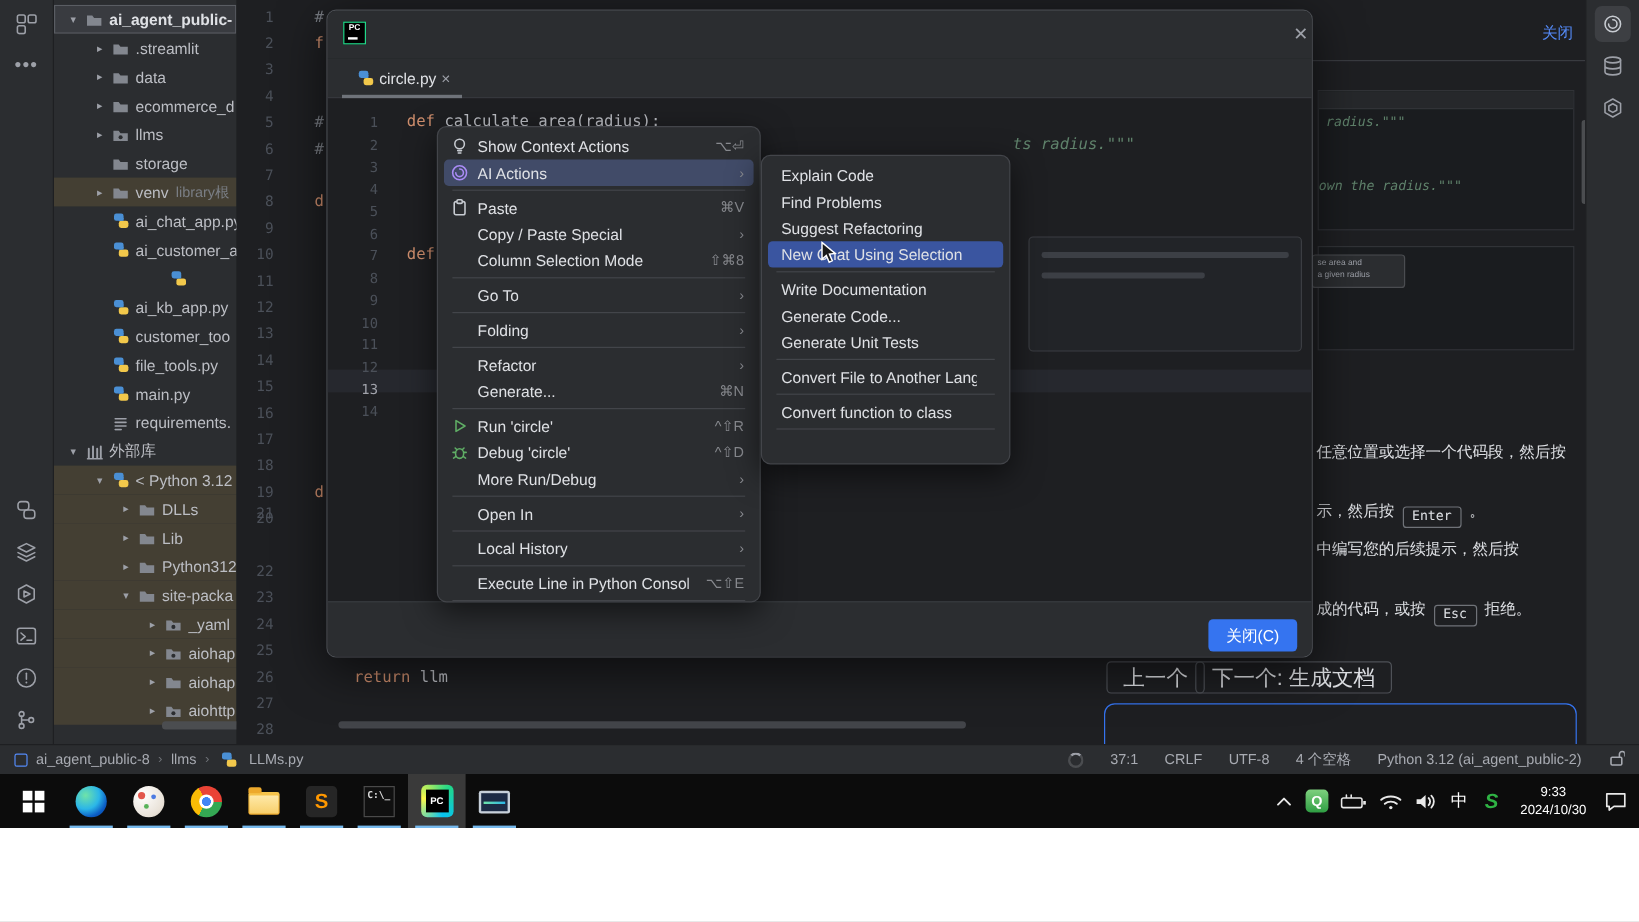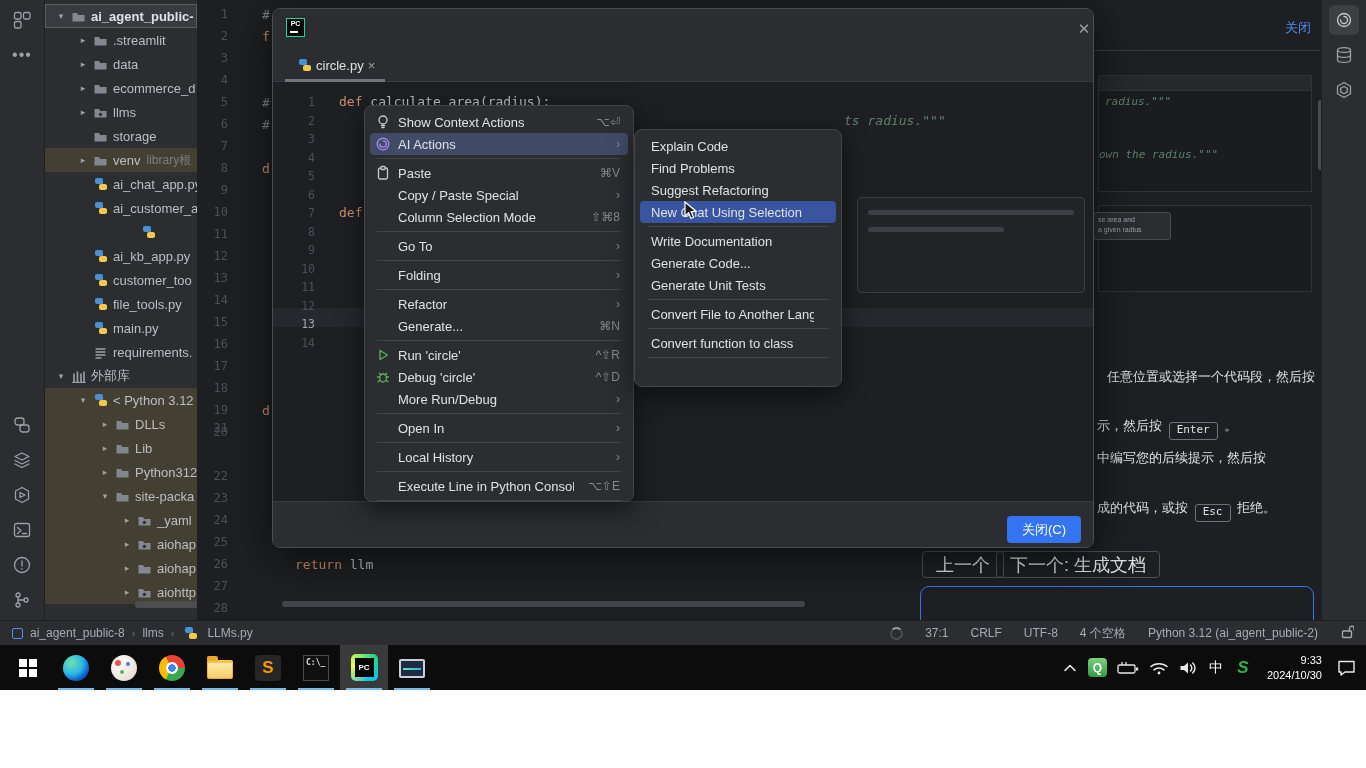--- a/index.html
+++ b/index.html
@@ -85,21 +85,21 @@
 .status-right{margin-left:auto;display:flex;align-items:center;gap:22px}
 .spinner{width:13px;height:13px;border:2px solid #4b4d50;border-top-color:#9da0a8;border-radius:50%}
 .proj-ico{width:11px;height:11px;border:1.5px solid #548af7;border-radius:2px}
 
 .taskbar{position:absolute;left:0;top:645px;width:1366px;height:45px;background:#0c0c0c;display:flex;align-items:center;padding-left:4px;z-index:5}
 .tapp{width:48px;height:45px;position:relative;display:flex;align-items:center;justify-content:center}
 .tapp.run::after{content:"";position:absolute;left:6px;right:6px;bottom:0;height:2px;background:#76b9ed}
 .tapp.active{background:#3a3a3a}
 .tray{margin-left:auto;display:flex;align-items:center;gap:9px;padding-right:10px}
 .tray-ico{display:flex;align-items:center;justify-content:center;min-width:18px;height:24px;color:#e8e8e8}
-.clock{color:#fff;font-size:11px;text-align:right;line-height:15px;margin:0 6px}
+.clock{color:#fff;font-size:11px;text-align:center;line-height:15px;margin:0 6px}
 
 .win-grid{display:grid;grid-template-columns:8px 8px;grid-template-rows:8px 8px;gap:2px}
 .win-grid b{background:#fff}
 .tb-edge{width:26px;height:26px;border-radius:50%;background:radial-gradient(circle at 32% 30%,#6fe3a8,#2bb6e8 45%,#0b5bc4 72%,#063d8c)}
 .tb-paint{width:26px;height:26px;border-radius:50%;background:radial-gradient(circle at 30% 30%,#fff,#e9e2d8 70%,#cfc6b8);position:relative}
 .tb-paint::before{content:"";position:absolute;left:4px;top:5px;width:6px;height:6px;border-radius:50%;background:#e2574c;box-shadow:10px 1px 0 -1px #4c7be2,4px 9px 0 -1px #58b35a}
 .tb-chrome{width:26px;height:26px;border-radius:50%;background:conic-gradient(from -30deg,#ea4335 0 120deg,#34a853 120deg 240deg,#fbbc05 240deg 360deg);position:relative}
 .tb-chrome::after{content:"";position:absolute;left:7px;top:7px;width:12px;height:12px;border-radius:50%;background:radial-gradient(circle,#4285f4 0 42%,#fff 46% 100%)}
 .tb-folder{width:26px;height:19px;background:linear-gradient(#f7c64d,#eda92c);border-radius:2px;position:relative;margin-top:4px}
 .tb-folder::before{content:"";position:absolute;left:0;top:-4px;width:11px;height:5px;background:#eda92c;border-radius:2px 2px 0 0}
@@ -483,21 +483,21 @@
         <div class="strip"></div>
       </div>
       <div class="rp-code" style="left:200px;top:95px">radius."""</div>
       <div class="rp-code" style="left:194px;top:148px">own the radius."""</div>
       <div class="rp-box" style="left:193px;top:205px;width:214px;height:87px"></div>
       <div class="rp-tip">
         <span>se area and</span><br>
         <span>a given radius</span>
       </div>
       <div id="rp-paras">
-          <div class="rp-para" style="top: 368px; margin-left: 10px;">任意位置或选择一个代码段，然后按</div>
+          <div class="rp-para" style="top: 368px;">任意位置或选择一个代码段，然后按</div>
           <div class="rp-para" style="top: 417px;">示，然后按 <span class="kbd">Enter</span> 。</div>
           <div class="rp-para" style="top: 449px;">中编写您的后续提示，然后按</div>
           <div class="rp-para" style="top: 499px;">成的代码，或按 <span class="kbd">Esc</span> 拒绝。</div>
         </div>
       <button class="rp-btn" style="left:17px">上一个</button>
       <button class="rp-btn" style="left:91px">下一个: 生成文档</button>
       <div class="rp-bluebox"></div>
       <div class="rp-vscroll"></div>
     </section>
 

